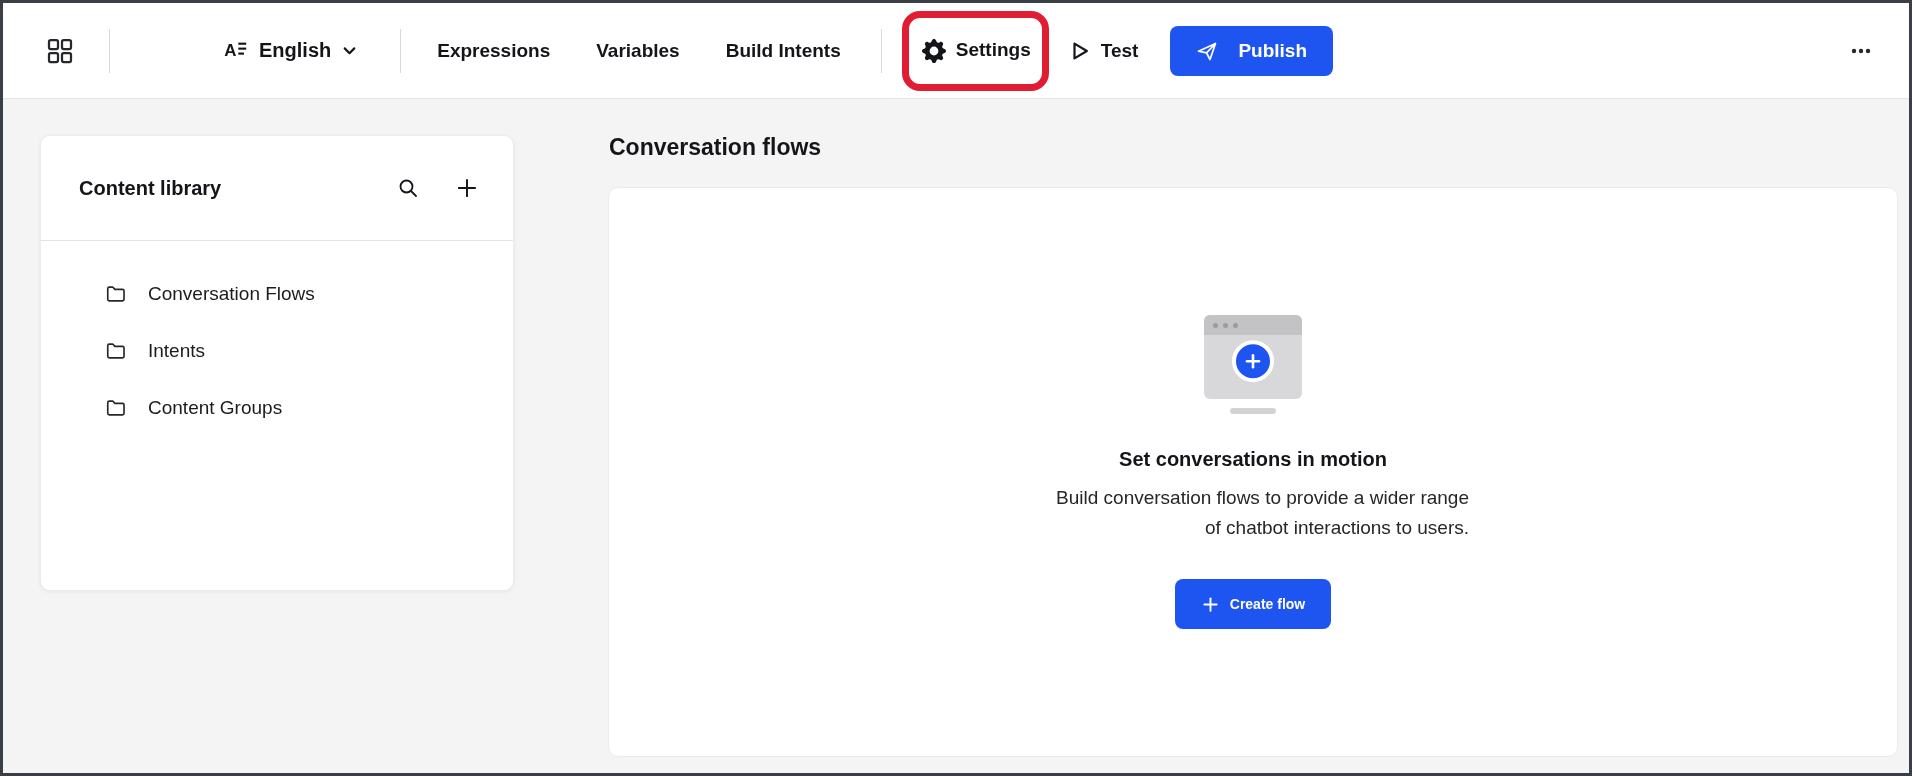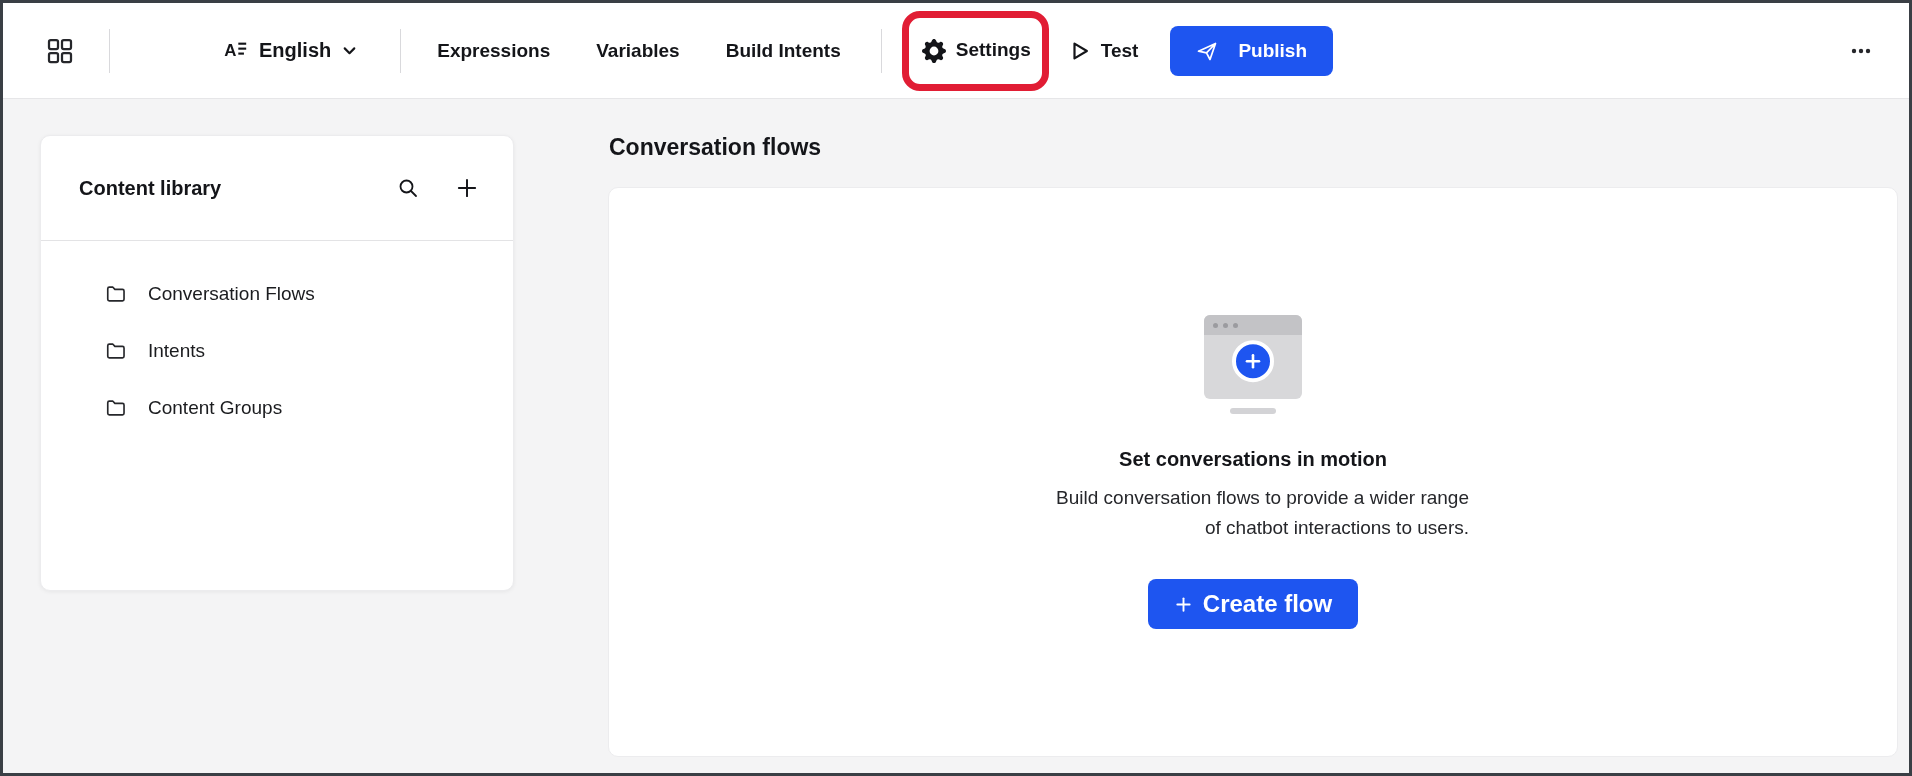--- a/index.html
+++ b/index.html
@@ -145,21 +145,21 @@
   .empty-desc {
     font-size:19px; line-height:30px; color:#26272b;
     text-align:right; max-width:432px; margin-top:12px;
   }
   .create-flow-btn {
     margin-top:36px;
     display:flex; align-items:center; gap:10px;
     background:var(--accent-blue, #1e55f0);
     color:#ffffff;
     border:none; border-radius:8px; cursor:pointer;
-    font-family:inherit; font-size:24px; font-weight:700;
+    font-family:inherit; font-size:14px; font-weight:700;
     height:50px; padding:0 26px;
   }
   svg { display:block; }
 </style>
 </head>
 <body>
 
 <div class="page">
 
   <header class="topbar">

